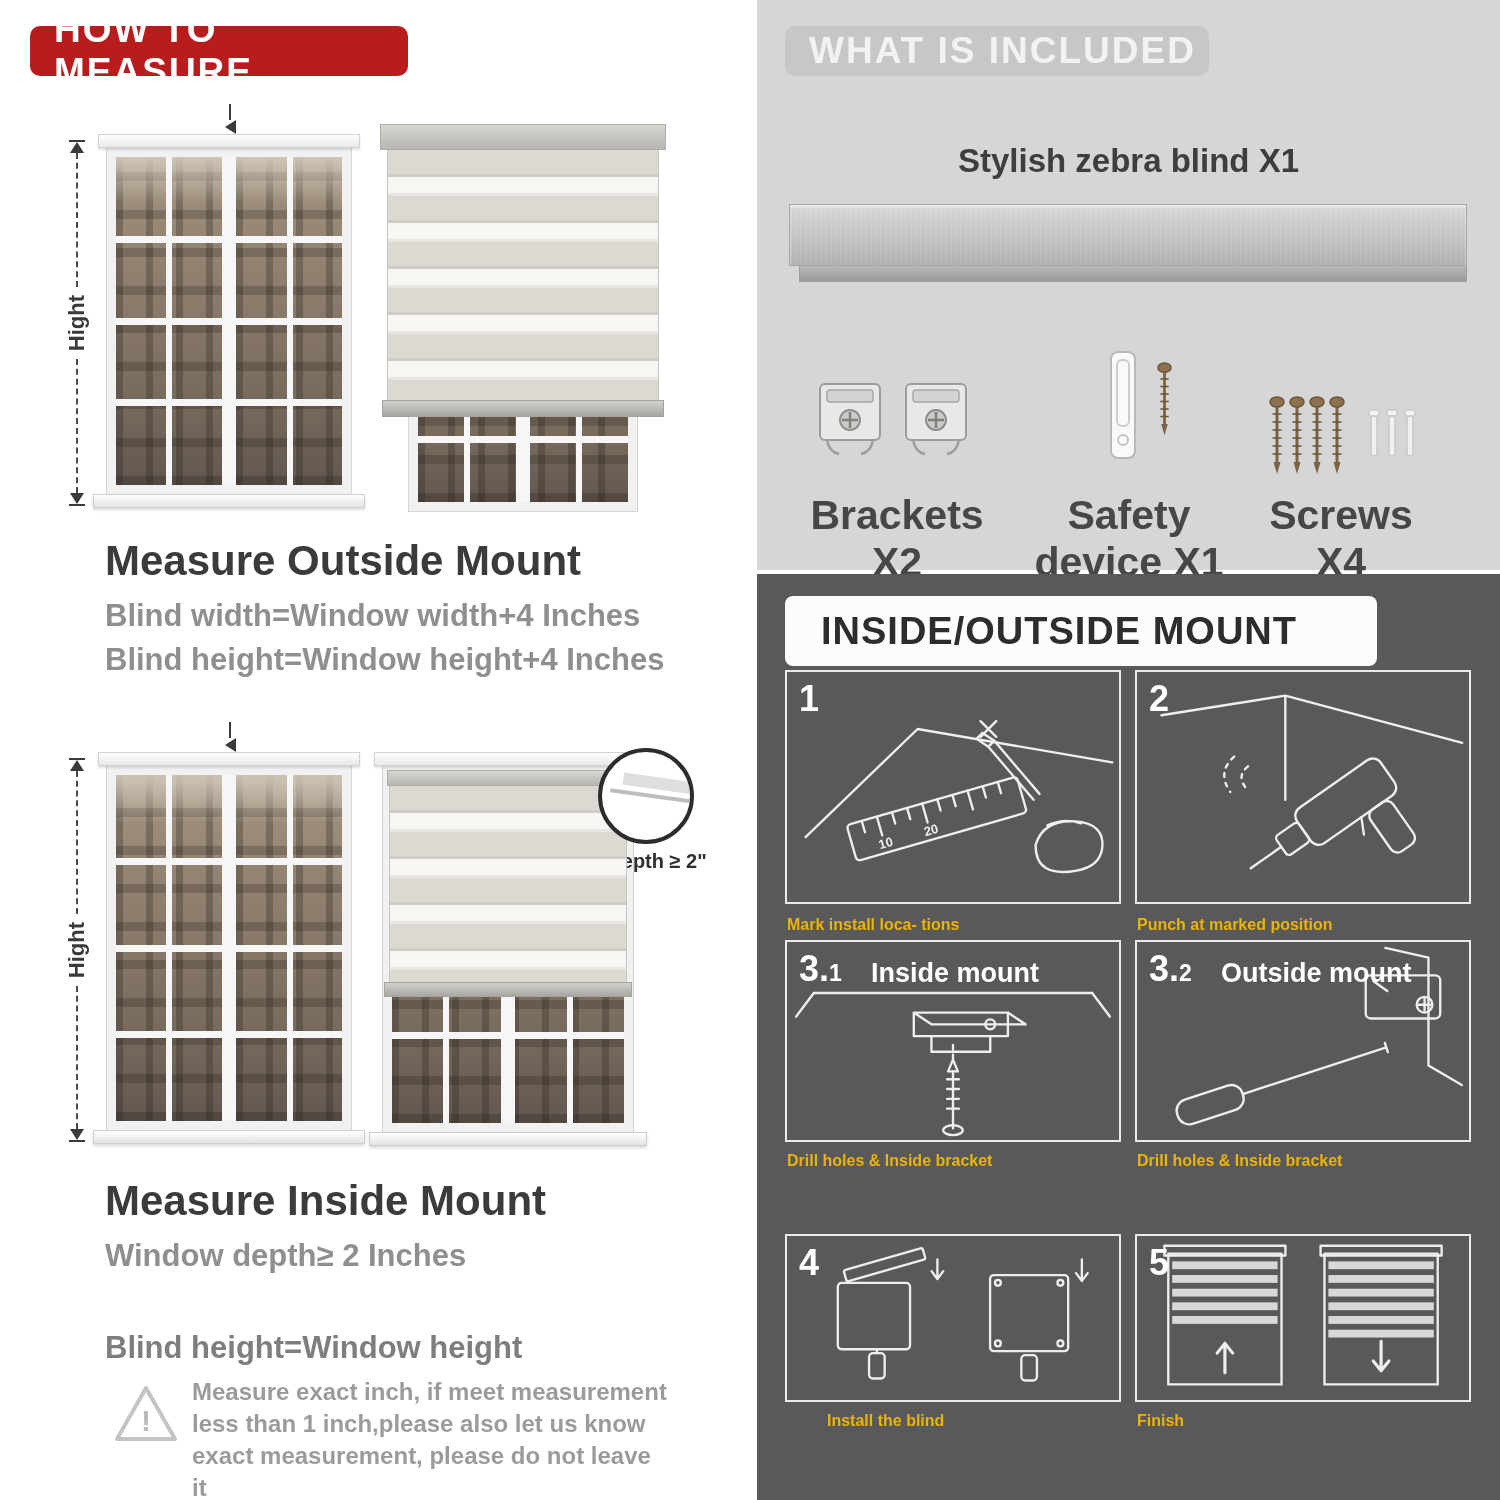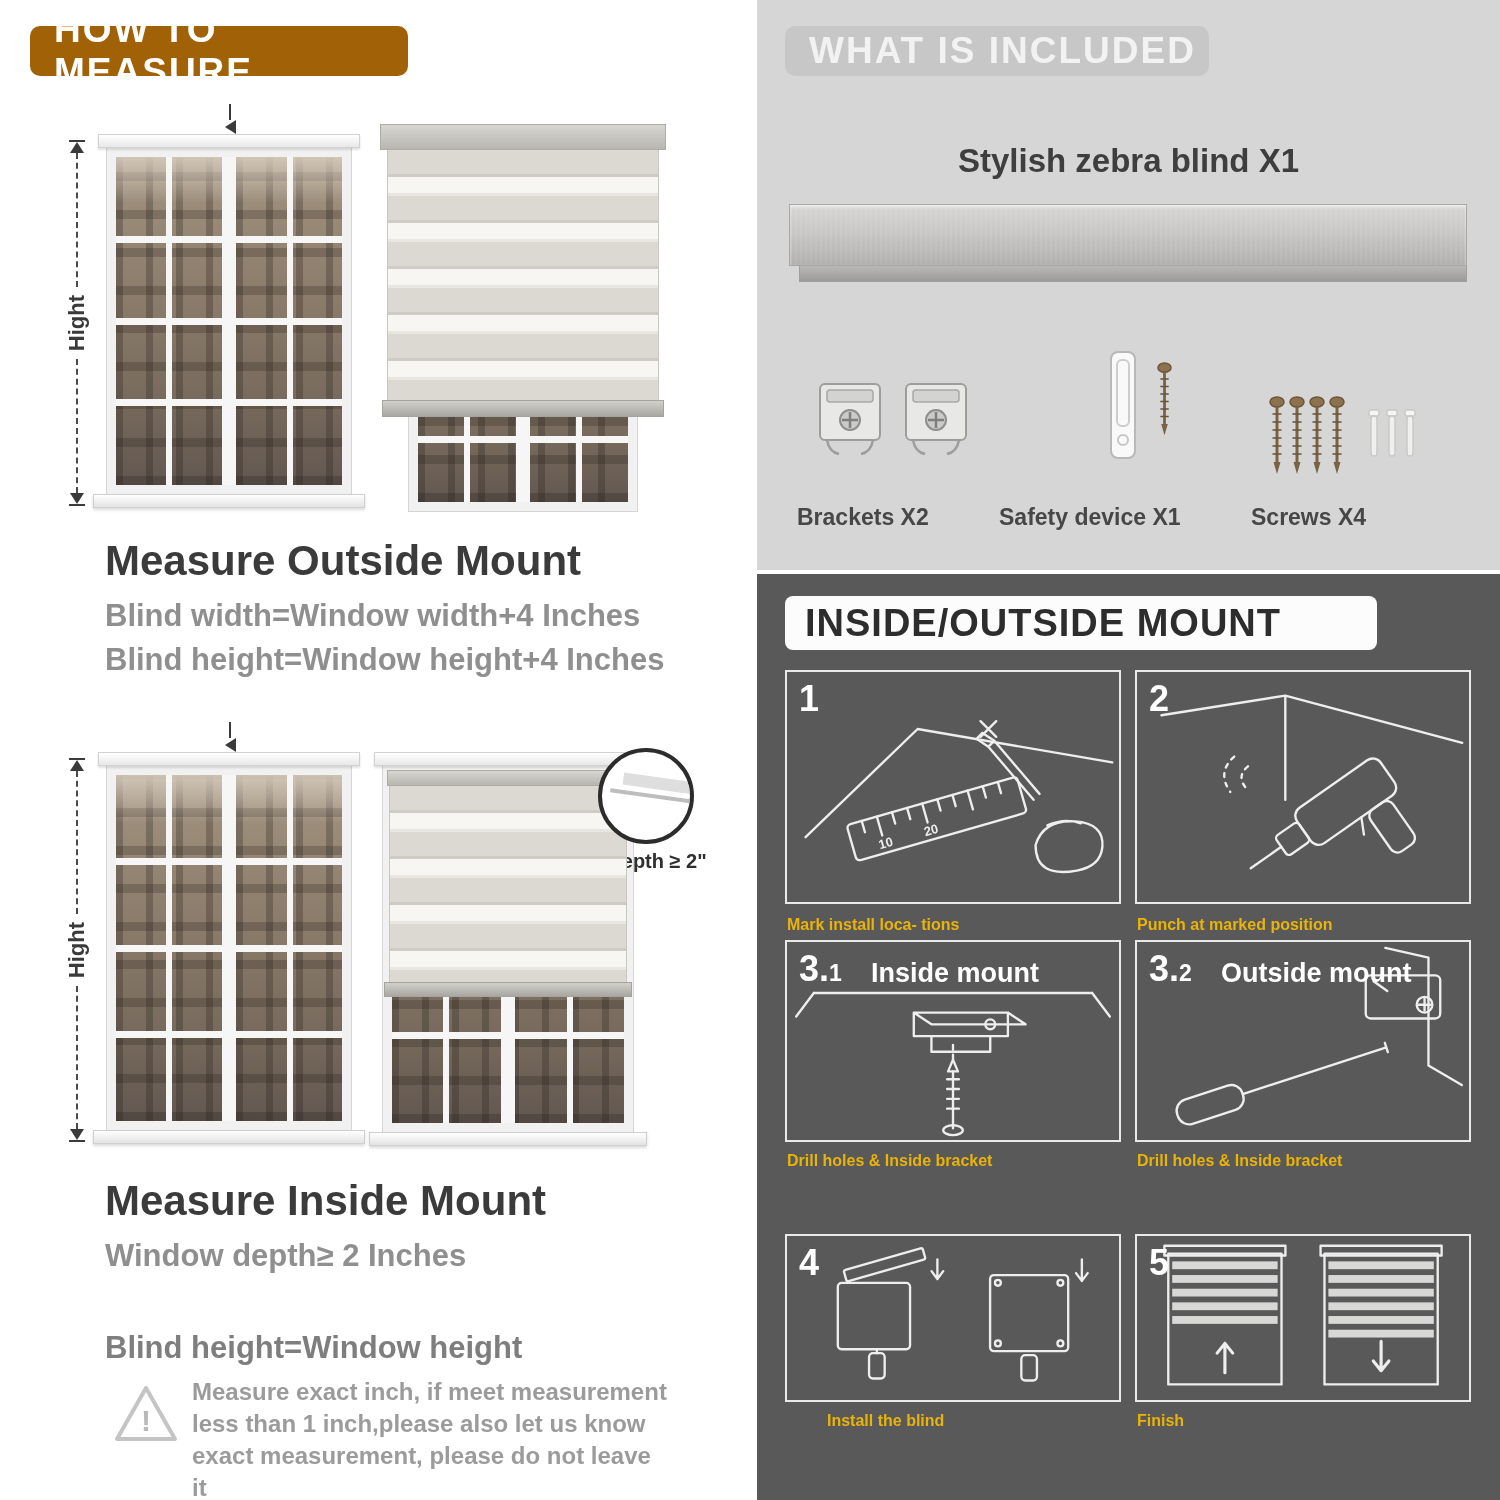--- a/index.html
+++ b/index.html
@@ -3,23 +3,23 @@
 <meta charset="utf-8">
 <style>
   *{box-sizing:border-box;margin:0;padding:0;}
   html,body{width:1500px;height:1500px;}
   body{font-family:"Liberation Sans",sans-serif;background:#fff;position:relative;overflow:hidden;}
   .canvas{position:relative;width:1500px;height:1500px;background:#fff;overflow:hidden;}
   .abs{position:absolute;}
 
   
   .pill{position:absolute;border-radius:10px;display:flex;align-items:center;font-weight:bold;letter-spacing:2px;}
-  .pill-left{left:30px;top:26px;width:378px;height:50px;background:#a16207;color:#fff;font-size:37px;padding-left:24px;}
+  .pill-left{left:30px;top:26px;width:378px;height:50px;background:#b91c1c;color:#fff;font-size:37px;padding-left:24px;}
   .pill-included{left:28px;top:26px;width:424px;height:50px;background:#c7c7c7;color:#f2f2f2;font-size:37px;padding-left:24px;}
-  .pill-mount{left:28px;top:22px;width:592px;height:54px;background:#fcfcfc;border-radius:8px;color:#2d2d2d;font-size:38px;letter-spacing:1px;padding-left:20px;}
+  .pill-mount{left:28px;top:22px;width:592px;height:70px;background:#fcfcfc;border-radius:8px;color:#2d2d2d;font-size:38px;letter-spacing:1px;padding-left:36px;}
 
   
   .title{position:absolute;font-weight:bold;color:#3b3b3b;font-size:42px;line-height:1;}
   .gray-line{position:absolute;font-weight:bold;color:#8f8f8f;font-size:31px;line-height:1;}
   .note-text{position:absolute;font-size:24px;font-weight:bold;color:#9b9b9b;line-height:1.34;}
   .depth-label{position:absolute;font-size:20px;font-weight:bold;color:#2f2f2f;}
 
   
   .dim{position:absolute;display:flex;align-items:center;color:#3a3a3a;}
   .dim-h{flex-direction:column;}
@@ -69,21 +69,21 @@
 
   
   .right-top{position:absolute;left:757px;top:0;width:743px;height:570px;background:#d6d6d6;}
   .blind-title{position:absolute;left:0;right:0;top:142px;text-align:center;font-size:33px;font-weight:bold;color:#3e3e3e;}
   .bar{position:absolute;left:32px;top:204px;width:678px;height:80px;}
   .bar-main{height:62px;background:
       repeating-linear-gradient(90deg,rgba(255,255,255,.07) 0 2px,rgba(0,0,0,0) 2px 5px),
       linear-gradient(180deg,#d8d7d5 0%,#c6c5c3 50%,#b1b0ae 100%);
     border:1px solid #a8a7a5;box-shadow:inset 0 2px 3px rgba(255,255,255,.6);}
   .bar-lip{margin-left:10px;height:16px;background:linear-gradient(180deg,#bab9b7,#9c9b99);border:1px solid #a09f9d;border-top:none;}
-  .item-label{position:absolute;font-size:23px;font-weight:bold;color:#474747;text-align:left;margin-top:12px;}
+  .item-label{position:absolute;font-size:41px;font-weight:bold;color:#474747;text-align:center;}
   .item-group{position:absolute;display:flex;align-items:flex-start;}
 
   
   .right-bottom{position:absolute;left:757px;top:574px;width:743px;height:926px;background:#59595a;}
   .panel{position:absolute;border:2px solid #e9e9e9;}
   .pnum{position:absolute;left:12px;top:6px;font-size:36px;font-weight:bold;color:#fff;z-index:2;}
   .pnum .sub{font-size:23px;}
   .ptag{position:absolute;top:16px;font-size:27px;font-weight:bold;color:#fff;z-index:2;}
   .pcap{position:absolute;font-size:16px;font-weight:bold;color:#eab308;white-space:nowrap;}
   .sketch{position:absolute;inset:0;width:100%;height:100%;stroke:#eeeeee;stroke-width:2.4;fill:none;stroke-linecap:round;stroke-linejoin:round;}

